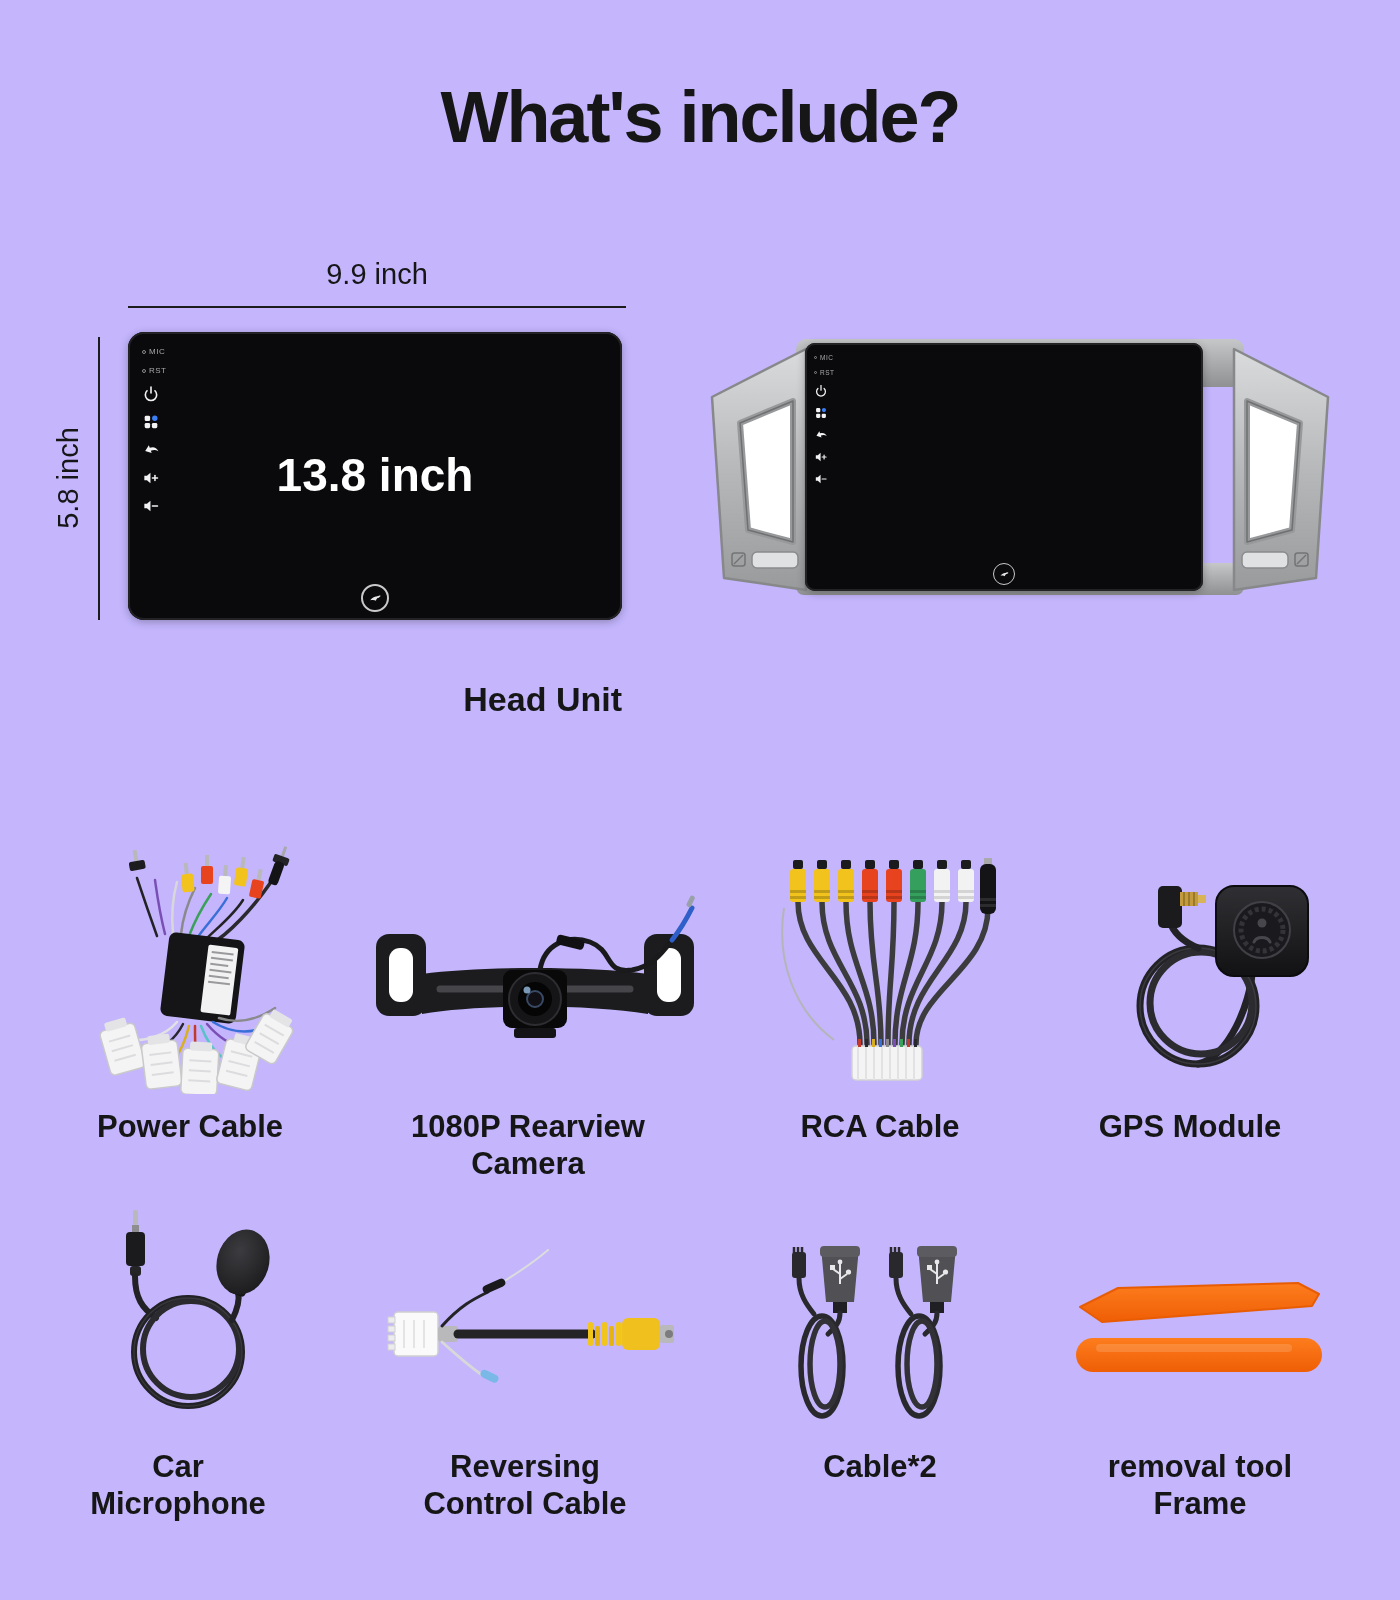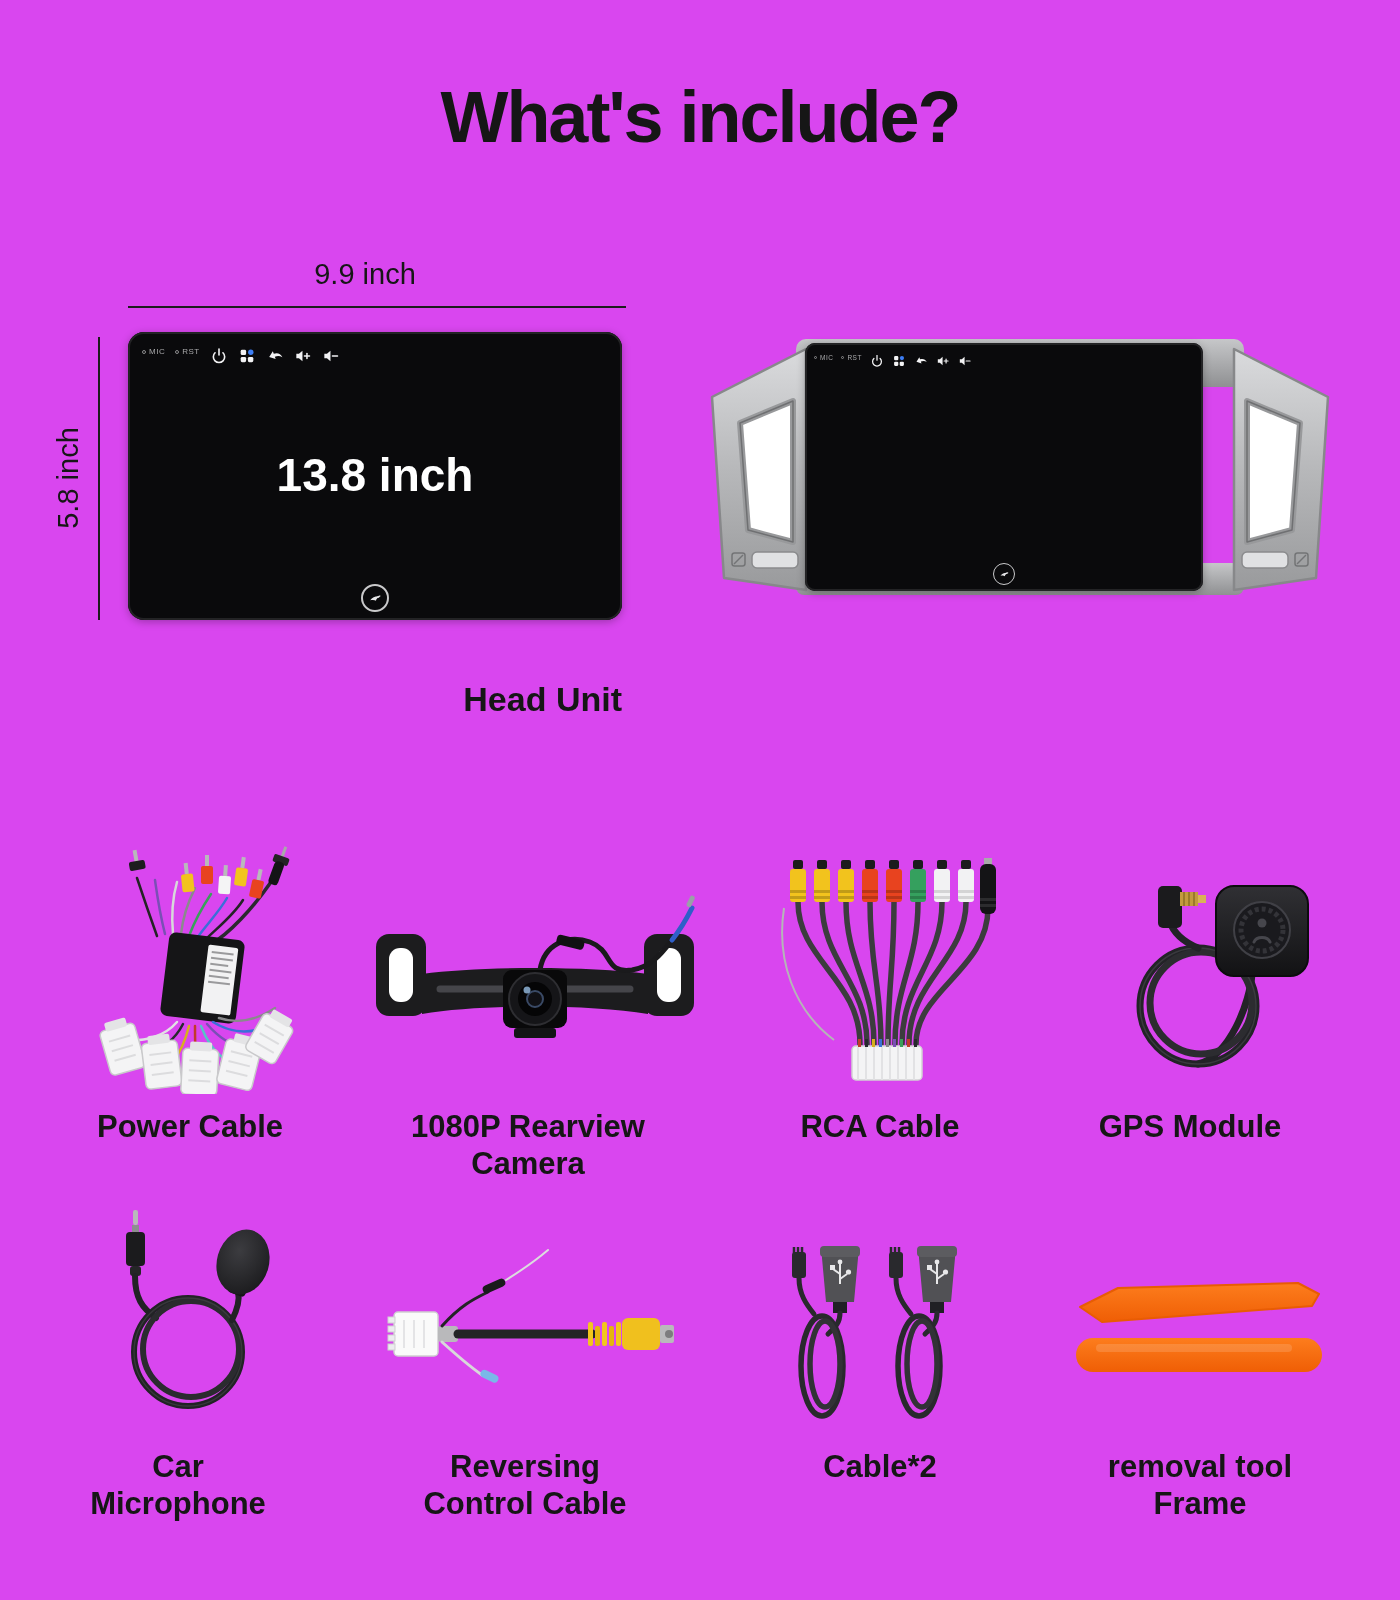--- a/index.html
+++ b/index.html
@@ -1,31 +1,31 @@
 <!DOCTYPE html>
 <html><head>
 <meta charset="utf-8">
 <style>
   *{margin:0;padding:0;box-sizing:border-box}
   html,body{background:#fff}
-  .stage{position:relative;width:1400px;height:1600px;background:#d946ef;
+  .stage{position:relative;width:1400px;height:1600px;background:#c4b5fd;
          font-family:"Liberation Sans",sans-serif;color:#161616;overflow:hidden}
   .title{position:absolute;left:0;top:76px;width:100%;text-align:center;
          font-size:72px;font-weight:700;letter-spacing:-2px}
-  .dim-w-label{position:absolute;left:116px;top:258px;width:498px;text-align:center;
+  .dim-w-label{position:absolute;left:128px;top:258px;width:498px;text-align:center;
          font-size:29px;font-weight:500}
   .dim-w-line{position:absolute;left:128px;top:306px;width:498px;border-top:2px solid #1c1c1c}
   .dim-h-label{position:absolute;left:-10px;top:458px;width:164px;height:40px;text-align:center;
          font-size:29px;font-weight:500;transform:rotate(-90deg)}
   .dim-h-line{position:absolute;left:98px;top:337px;height:283px;border-left:2px solid #1c1c1c}
 
   .head-unit{position:absolute;background:#0a0a0c;border-radius:16px;
          box-shadow:inset 0 0 0 2px #232325,0 2px 8px rgba(0,0,0,.28)}
   .hu-left{left:128px;top:332px;width:494px;height:288px}
-  .bezel{position:absolute;left:14px;top:15px;display:flex;flex-direction:row;
+  .bezel{position:absolute;left:14px;top:15px;display:flex;flex-direction:column;
          align-items:flex-start;gap:10px}
   .bz-txt{display:flex;align-items:center;gap:3px;font-size:8px;color:#a9a9ab;letter-spacing:.5px}
   .bz-dot{width:4px;height:4px;border:1px solid #8a8a8c;border-radius:50%;display:inline-block}
   .bz-ico{width:18px;height:18px;color:#f2f2f4;display:block}
   .bz-ico svg{width:100%;height:100%;display:block}
   .screen-size{position:absolute;left:0;right:0;top:116px;text-align:center;color:#fff;
          font-size:46px;font-weight:600}
   .unit-logo{position:absolute;left:50%;bottom:8px;transform:translateX(-50%);
          width:28px;height:28px;border:2px solid #c9c9cb;border-radius:50%;
          display:flex;align-items:center;justify-content:center}

